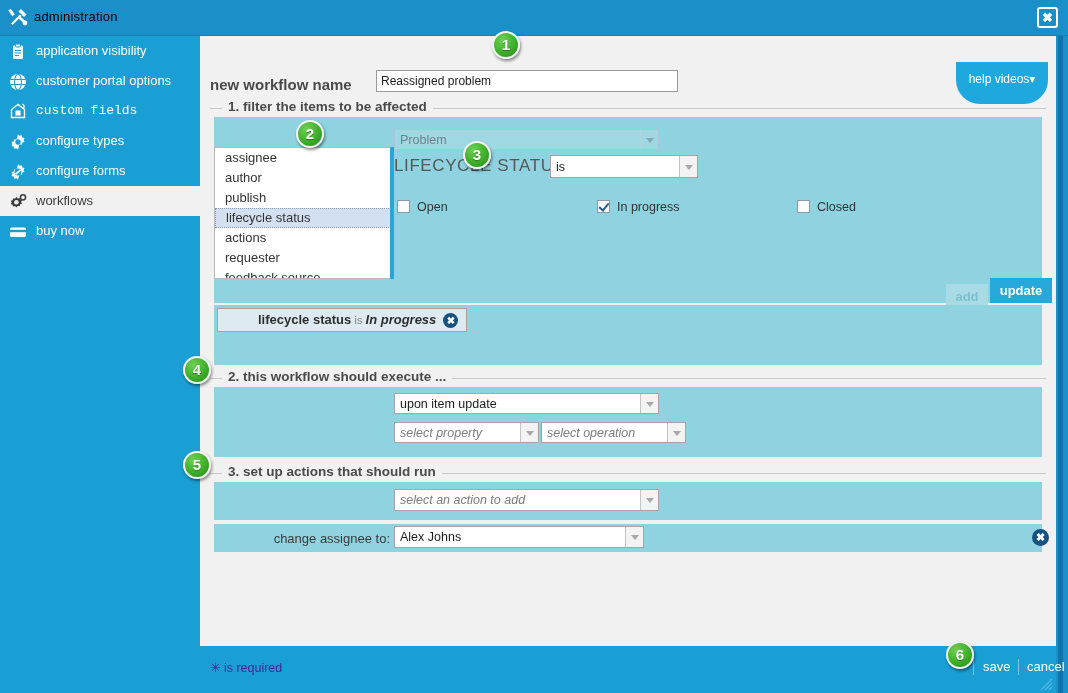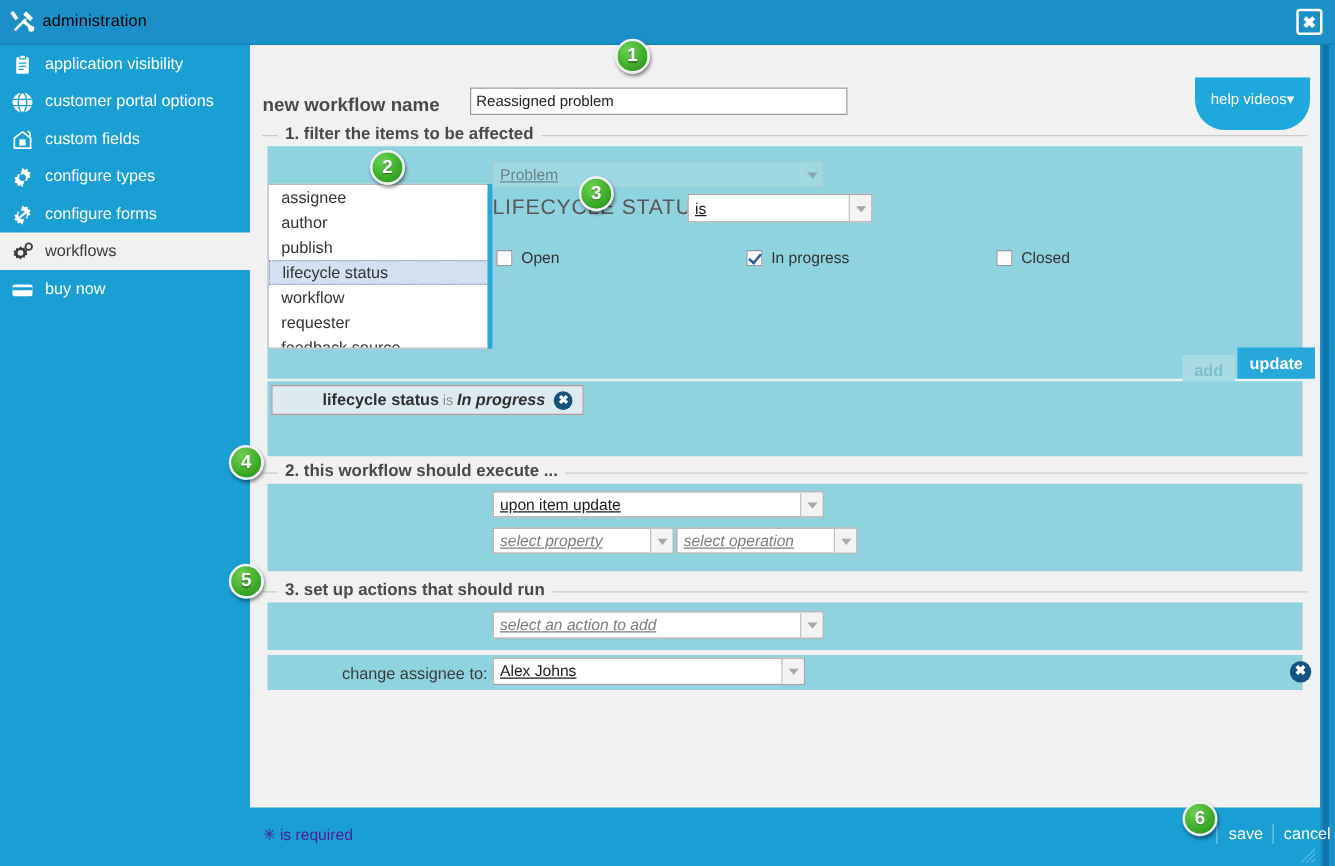--- a/index.html
+++ b/index.html
@@ -146,21 +146,20 @@
     border: 1px solid #a5a5a5;
     font-size: 12.5px;
     color: #1b1b1b;
     white-space: nowrap;
     overflow: hidden;
     cursor: pointer;
   }
   .sel-box .txt {
     position: absolute; left: 5px; top: 50%;
     transform: translateY(-50%);
-    text-decoration: underline;
   }
   .sel-box .arrow {
     position: absolute; right: 0; top: 0; bottom: 0;
     width: 18px;
     border-left: 1px solid #c4c4c4;
     background: #f3f3f3;
   }
   .sel-box .arrow::after {
     content: "";
     position: absolute; left: 5px; top: 50%; margin-top: -2px;
@@ -326,21 +325,21 @@
       <span class="side-ico">
         <svg width="18" height="18" viewBox="0 0 18 18">
           <circle cx="9" cy="9" r="8" fill="#ffffff"></circle>
           <ellipse cx="9" cy="9" rx="3.4" ry="8" fill="none" stroke="#1a9fd4" stroke-width="1.1"></ellipse>
           <path d="M1.2 6.5 H16.8 M1.2 11.5 H16.8" stroke="#1a9fd4" stroke-width="1.1"></path>
         </svg>
       </span>
       <span>customer portal options</span>
     </div>
 
-    <div class="side-item" style="top: 60px; position: absolute; width: 236px;">
+    <div class="side-item" style="top: 60px; position: absolute; width: 236px; font-family: Liberation Mono, monospace;">
       <span class="side-ico">
         <svg width="18" height="18" viewBox="0 0 18 18">
           <path d="M2.5 7.5 L9 2.5 L15.5 7.5 V15.5 H2.5 Z" fill="none" stroke="#ffffff" stroke-width="1.4"></path>
           <rect x="6.5" y="8.5" width="5" height="5" fill="#ffffff"></rect>
           <path d="M13 2 q3 1 1.8 4" fill="none" stroke="#ffffff" stroke-width="1.3"></path>
         </svg>
       </span>
       <span>custom fields</span>
     </div>
 
@@ -404,21 +403,21 @@
       <div class="fs-legend">1. filter the items to be affected</div>
     </div>
 
     <div class="teal" style="position:absolute; left:14px; top:81px; width:828px; height:186px;"></div>
 
     <div class="listbox" style="left:14px; top:111px; width:180px; height:132px;">
       <div class="list-item">assignee</div>
       <div class="list-item">author</div>
       <div class="list-item">publish</div>
       <div class="list-item sel">lifecycle status</div>
-      <div class="list-item">workflow</div>
+      <div class="list-item">actions</div>
       <div class="list-item">requester</div>
       <div class="list-item">feedback source</div>
     </div>
 
     <div style="position:absolute; left:190px; top:111px; width:4px; height:132px; background:#29a8d8;"></div>
 
     <div class="sel-box disabled" style="left:194px; top:93px; width:265px; height:21px;">
       <span class="txt">Problem</span>
       <span class="arrow"></span>
     </div>

